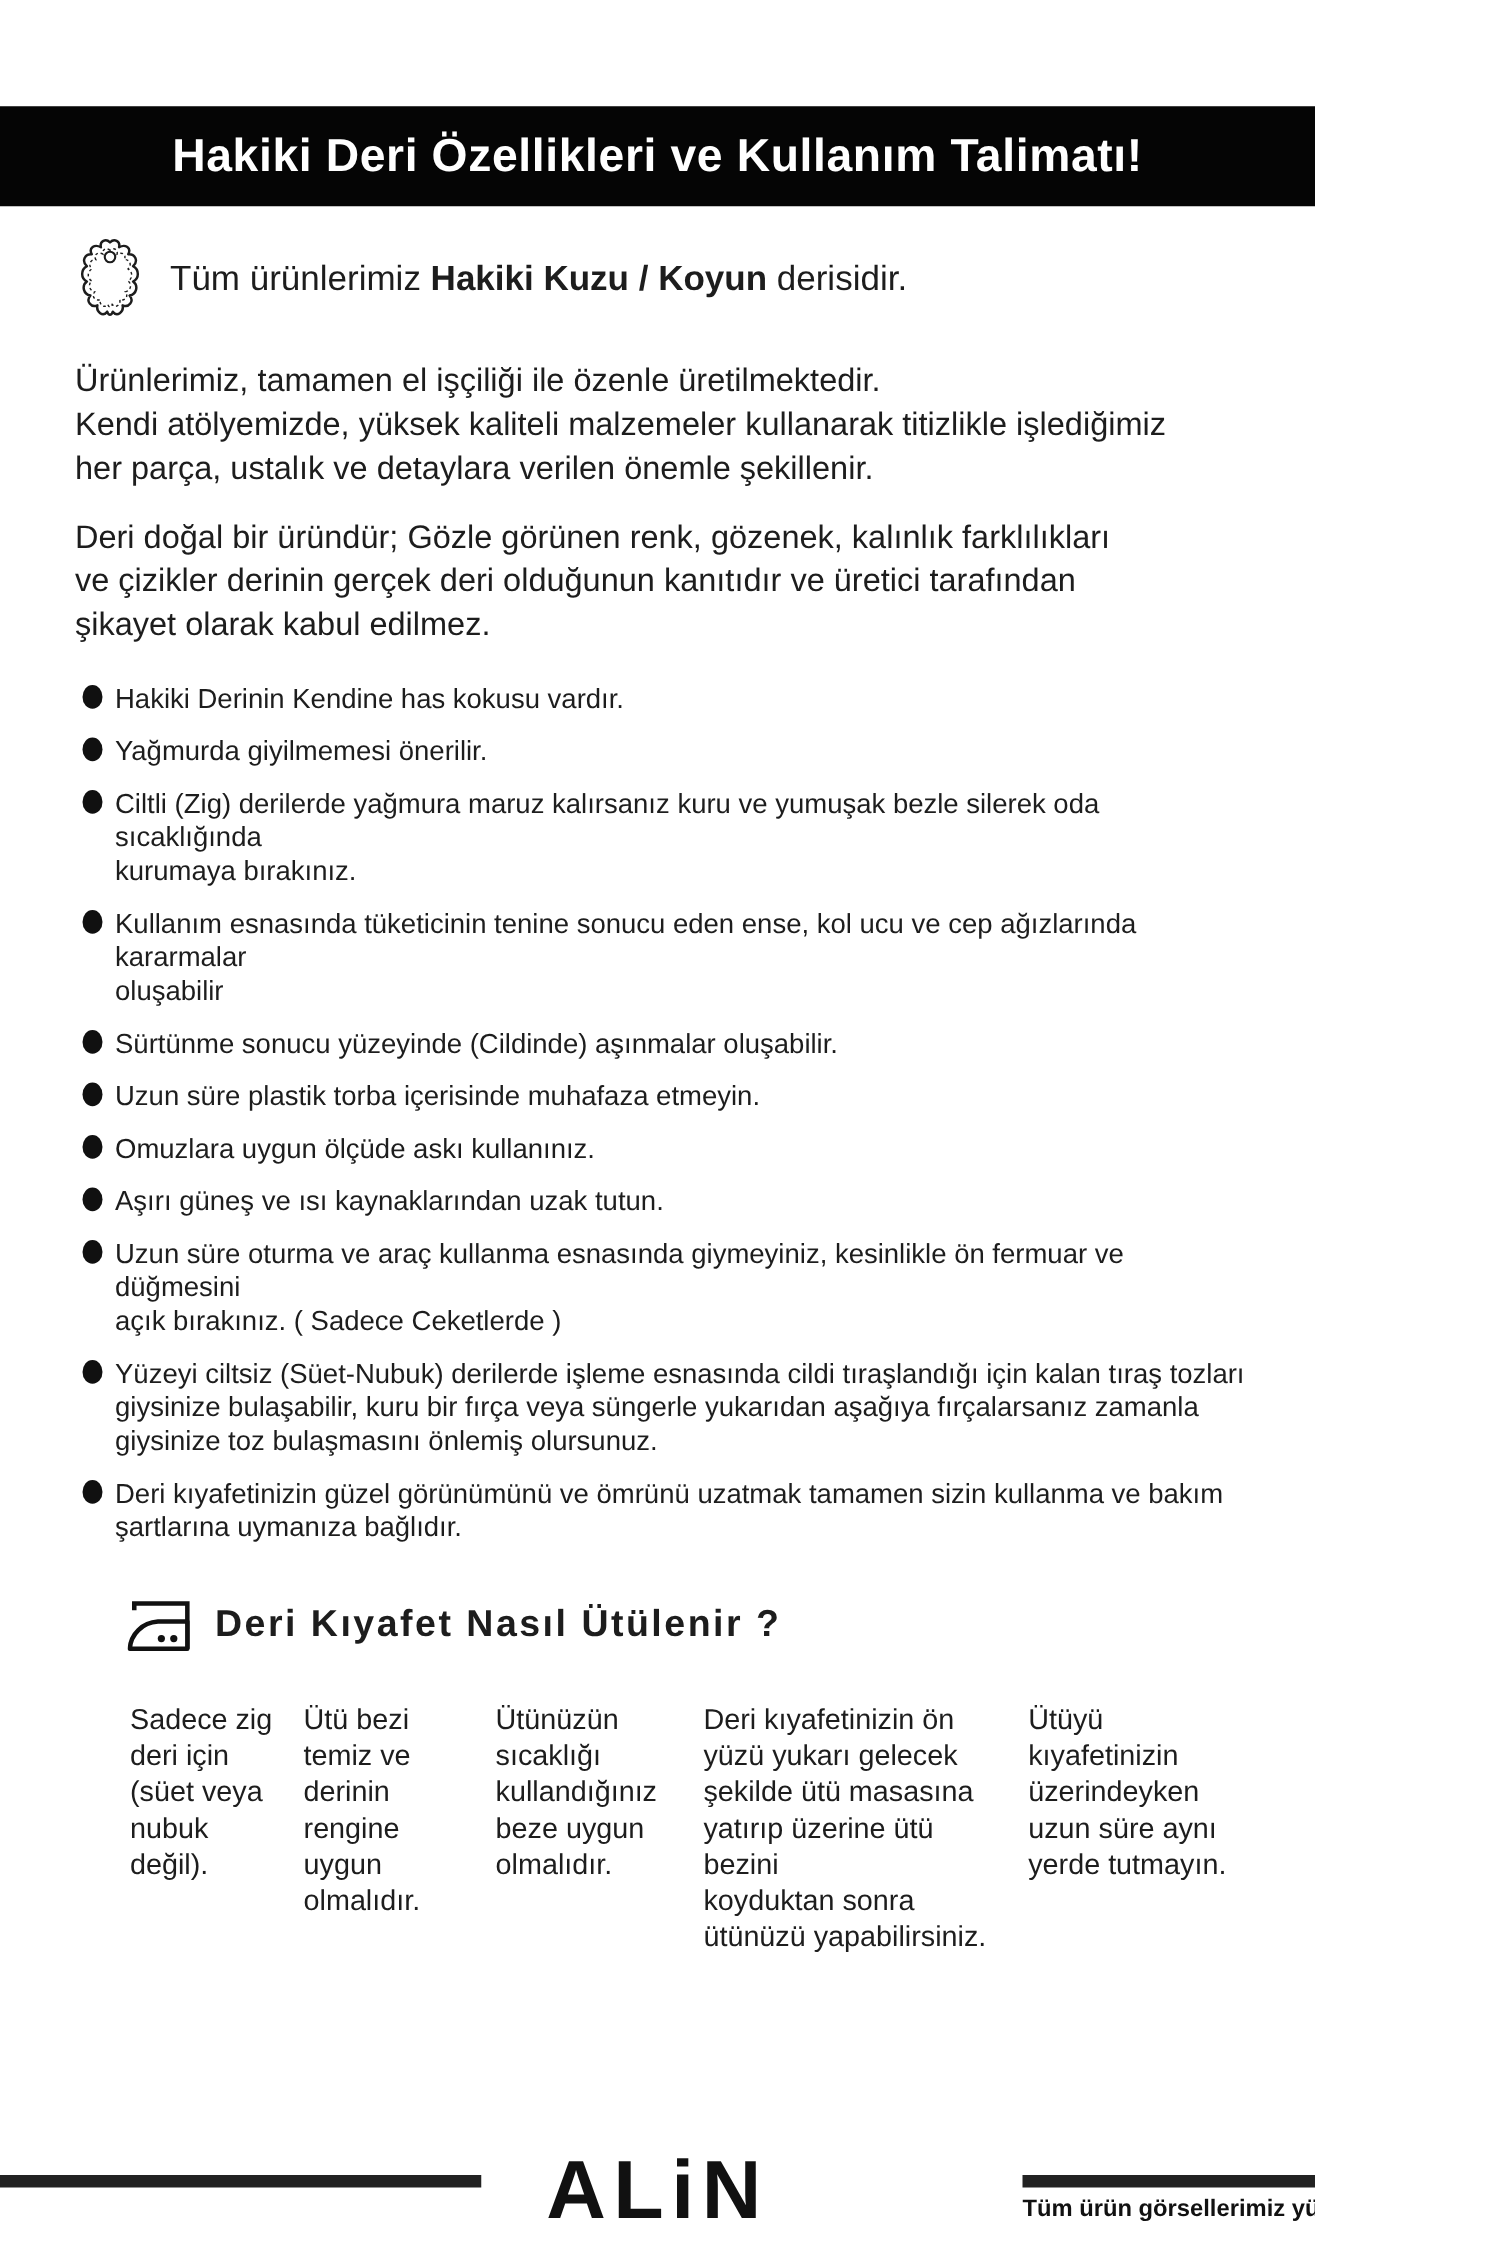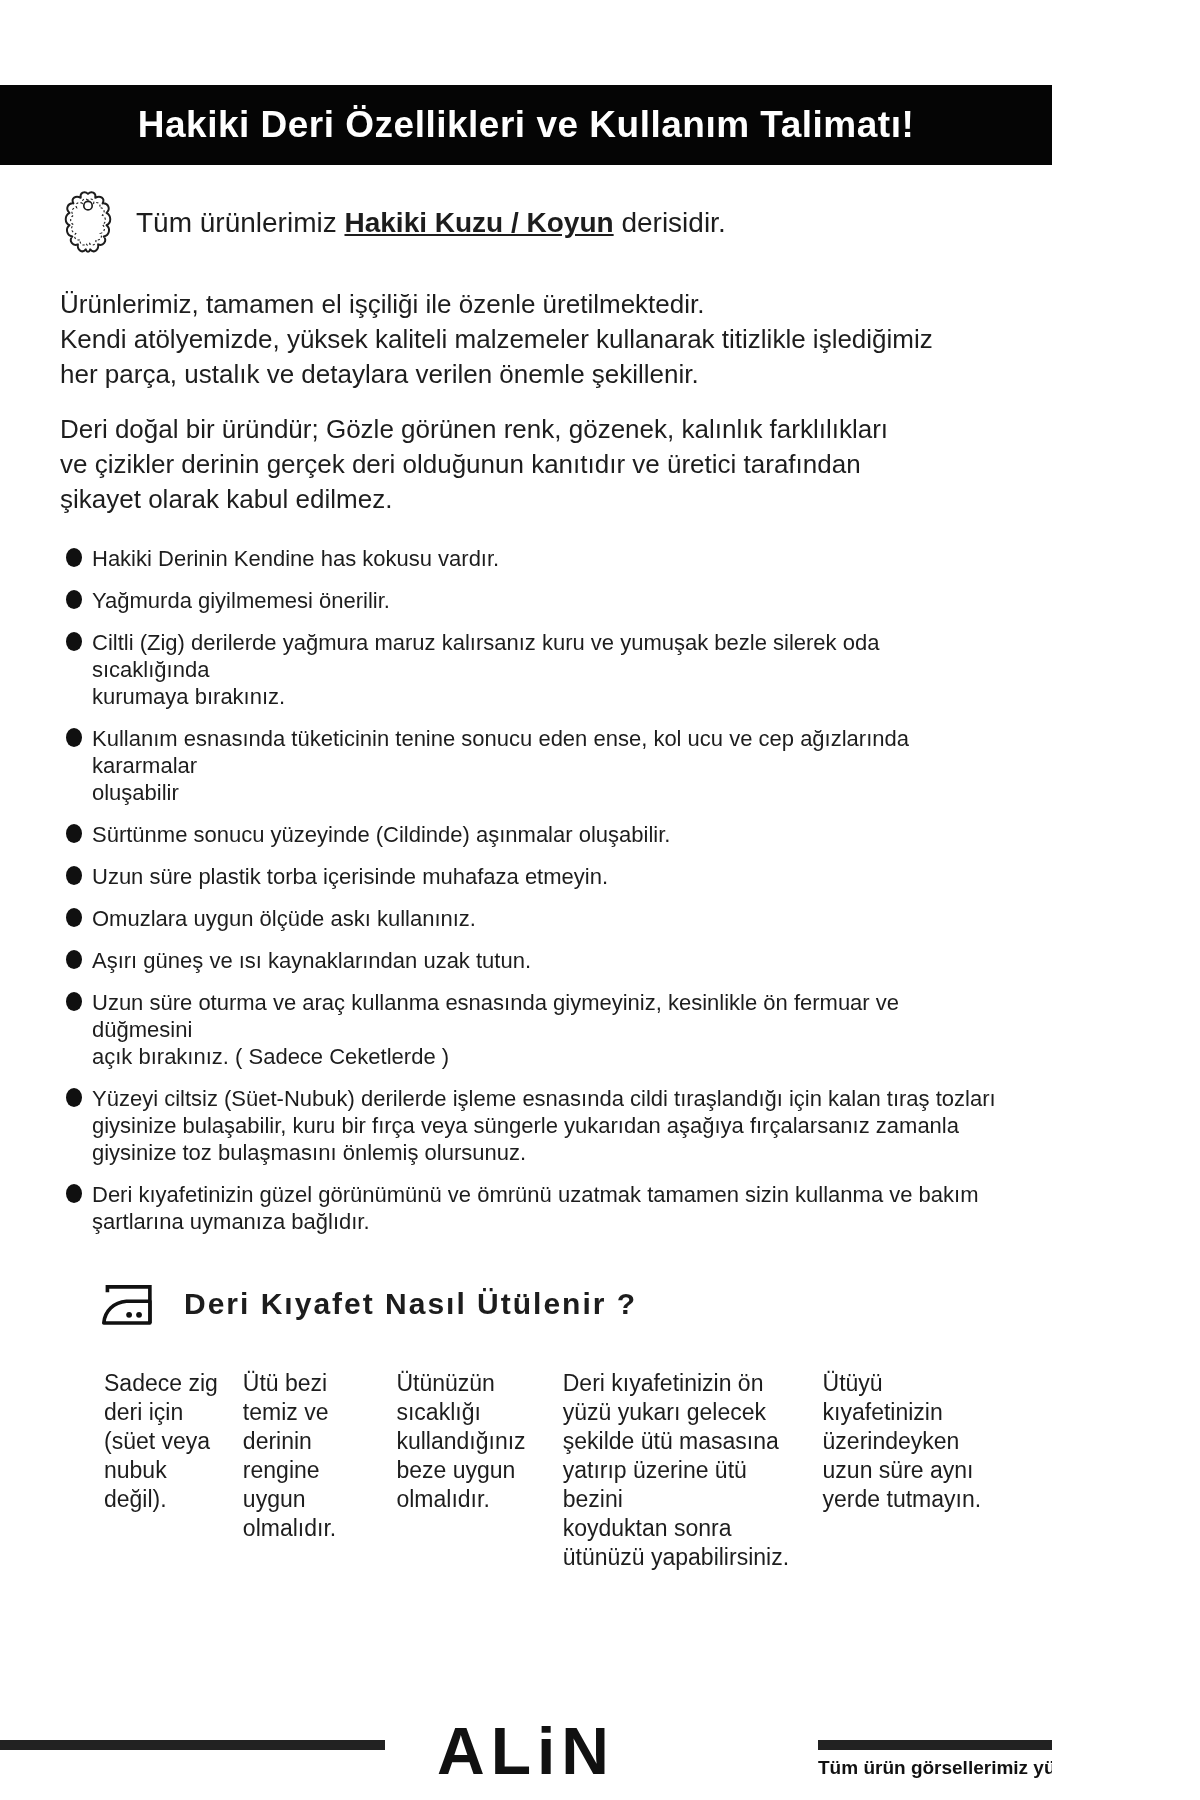--- a/index.html
+++ b/index.html
@@ -32,21 +32,21 @@
 
   .intro-row {
     display: flex;
     align-items: center;
     gap: 20px;
     margin-top: 14px;
     min-height: 72px;
   }
   .intro-icon svg { width: 56px; height: 70px; display: block; }
   .intro-text { font-size: 28px; }
-  .intro-text b { font-weight: 700; text-decoration: underline; }
+  .intro-text b { font-weight: 700; }
 
   .para {
     margin: 20px 0 0 0;
     font-size: 26px;
     line-height: 35px;
     white-space: pre-line;
   }
 
   .nowash-row {
     display: flex;
@@ -88,21 +88,21 @@
   .bullet-text { white-space: pre-line; }
 
   .iron-row {
     display: flex;
     align-items: center;
     gap: 14px;
     margin: 40px 0 0 42px;
   }
   .iron-icon svg { width: 56px; height: 50px; display: block; }
   .iron-heading {
-    margin: 12px;
+    margin: 0;
     font-size: 30px;
     font-weight: 700;
     letter-spacing: 2px;
   }
   .iron-list {
     margin: 36px 0 0 44px;
     display: flex;
     gap: 15px;
     font-size: 23px;
     line-height: 29px;

